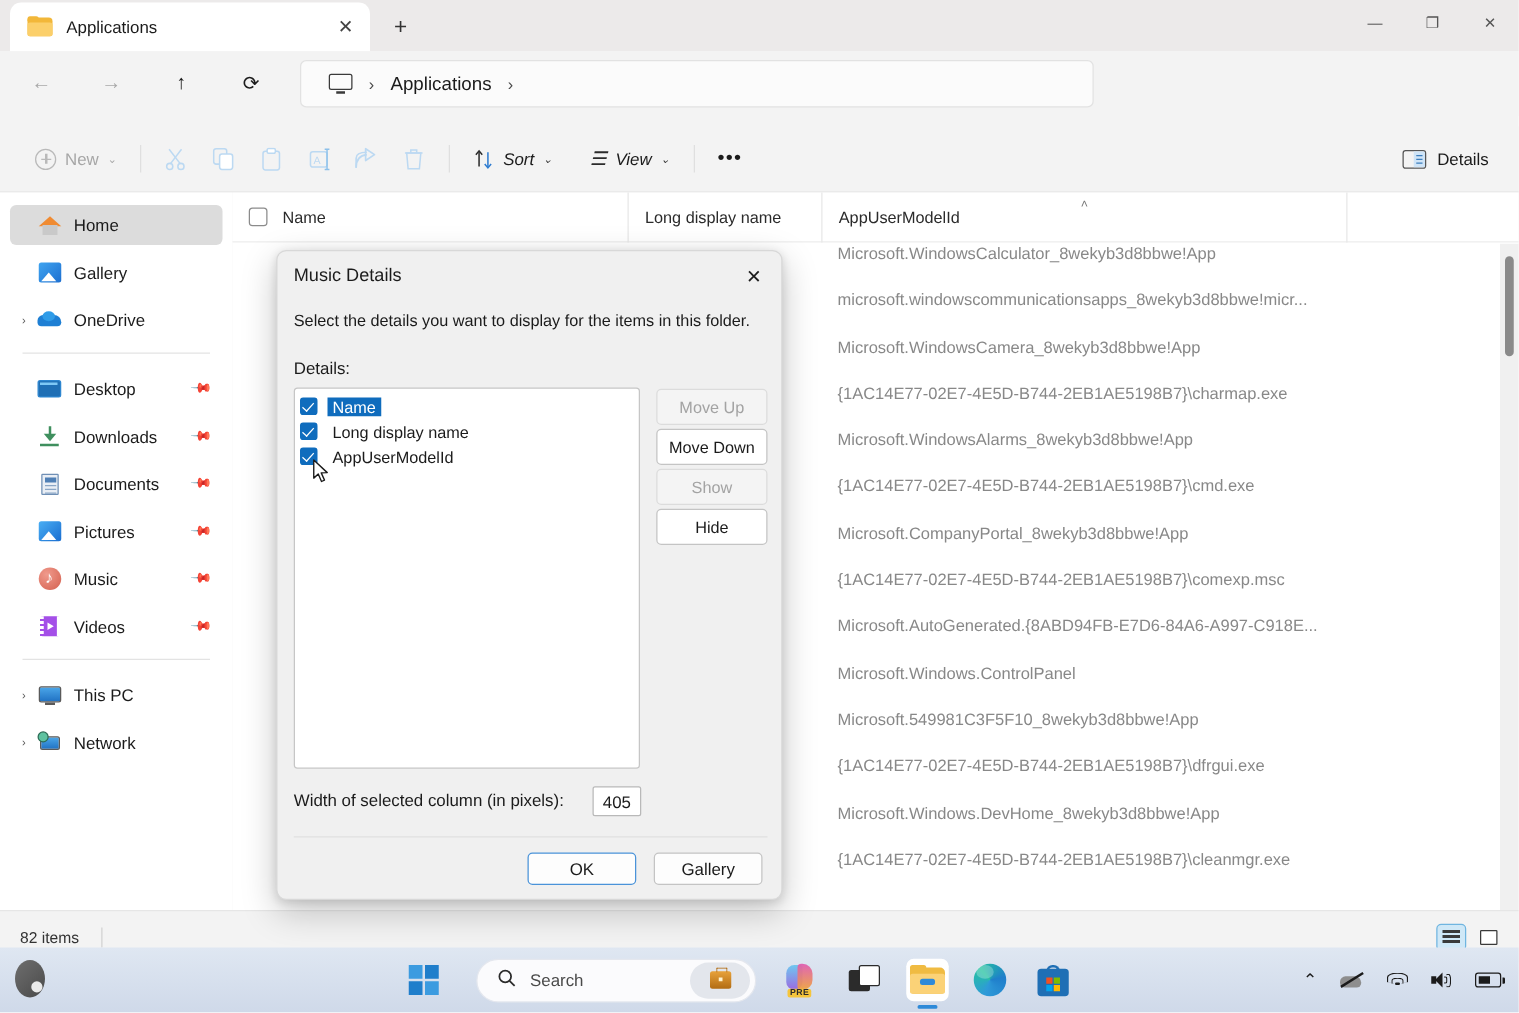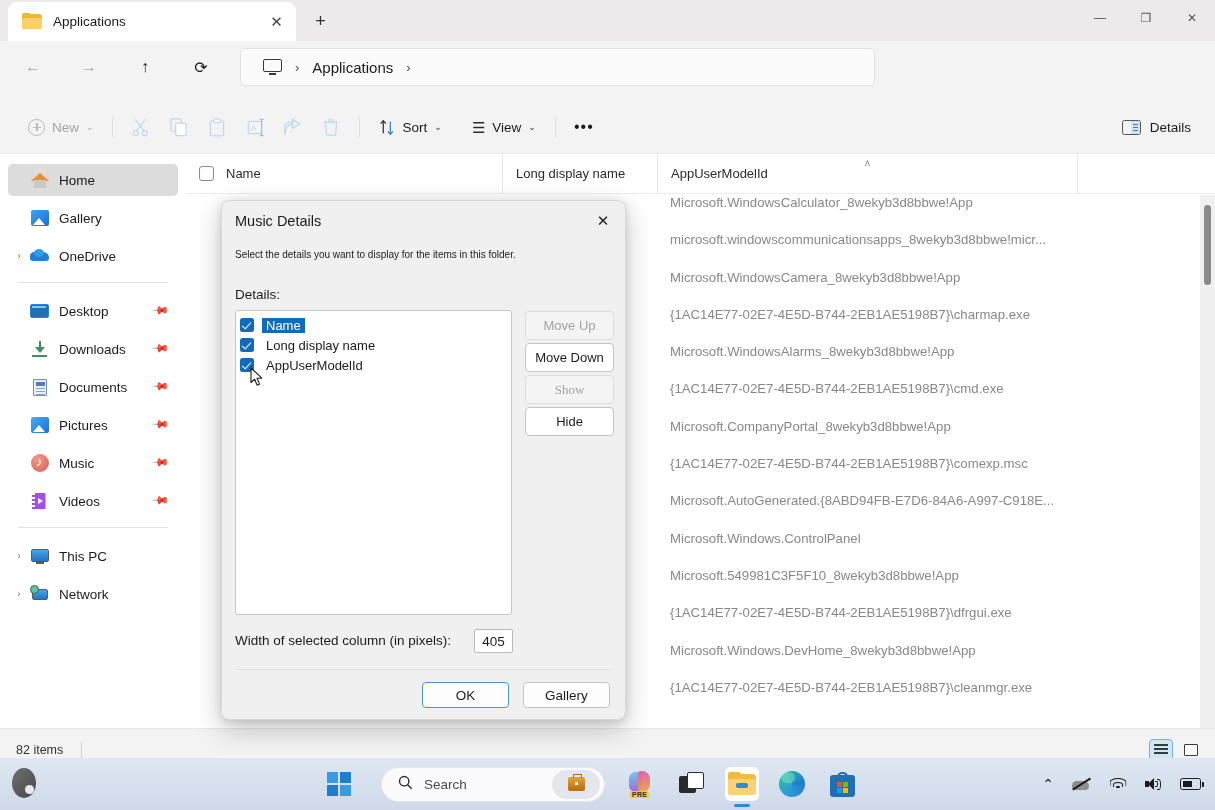--- a/index.html
+++ b/index.html
@@ -120,21 +120,21 @@
   .cmd-circle-plus::after { left: 7.3px; top: 3.5px; width: 1.3px; height: 8px; }
   .chev { font-size: 9px; color: #a6a6a6; }
   .chev.dark { color: #333; }
   .vdiv { width: 1px; height: 22px; background: #dfdfdf; margin: 0 9px; }
   .cmd-icon {
     width: 38px; height: 34px; border-radius: 5px;
     display: flex; align-items: center; justify-content: center;
   }
   .cmd-lbl {
     display: flex; align-items: center; gap: 7px;
-    padding: 6px 10px; border-radius: 5px; font-size: 13.5px; color: #1b1b1b;
+    padding: 6px 10px; border-radius: 5px; font-size: 13.5px; color: #1b1b1b; font-style: italic;
   }
   .cmd-dots {
     width: 38px; height: 34px; border-radius: 5px; font-size: 16px; color: #1b1b1b;
     display: flex; align-items: center; justify-content: center; letter-spacing: 1px;
   }
   .details-btn {
     position: absolute; right: 14px; display: flex; align-items: flex-end; gap: 9px;
     padding: 6px 10px; border-radius: 5px; font-size: 13.5px; color: #1b1b1b;
   }
   .det-ico {
@@ -526,21 +526,21 @@
     position: absolute; left: 0; top: 0; width: 100%; height: 40px;
     display: flex; align-items: center;
   }
   .dlg-title .t { margin-left: 13px; font-size: 14.5px; color: #1b1b1b; }
   .dlg-x {
     position: absolute; right: 0; top: 0; width: 44px; height: 40px;
     display: flex; align-items: center; justify-content: center;
     color: #1b1b1b; font-size: 15px; border-radius: 0 8px 0 0;
   }
   .dlg-desc {
-    position: absolute; left: 13px; top: 48px; font-size: 10px; color: #1b1b1b;
+    position: absolute; left: 13px; top: 48px; font-size: 13px; color: #1b1b1b;
   }
   .dlg-lbl {
     position: absolute; left: 13px; top: 86px; font-size: 13.5px; color: #1b1b1b;
   }
   .listbox {
     position: absolute; left: 13px; top: 109px; width: 277px; height: 305px;
     background: #ffffff; border: 1px solid #c6c6c6; border-radius: 3px;
     padding: 4px 0 0 4px; overflow: hidden;
   }
   .lb-row {
@@ -563,21 +563,21 @@
   }
   .dlg-btn {
     position: absolute; left: 303px; width: 89px; height: 29px;
     background: #ffffff; border: 1px solid #c4c4c4; border-radius: 4px;
     display: flex; align-items: center; justify-content: center;
     font-size: 13px; color: #1b1b1b;
   }
   .dlg-btn.disabled { background: #f4f4f4; border-color: #dcdcdc; color: #a3a3a3; }
   .b-moveup   { top: 110px; }
   .b-movedown { top: 142px; }
-  .b-show     { top: 174px; font-family: Liberation Serif, serif; }
+  .b-show     { top: 174px; }
   .b-hide     { top: 206px; }
   .width-lbl {
     position: absolute; left: 13px; top: 432px; font-size: 13.5px; color: #1b1b1b;
   }
   .width-input {
     position: absolute; left: 252px; top: 428px; width: 39px; height: 24px;
     background: #ffffff; border: 1px solid #b9b9b9; border-radius: 2px;
     display: flex; align-items: center; justify-content: center;
     font-size: 13.5px; color: #1b1b1b;
   }

